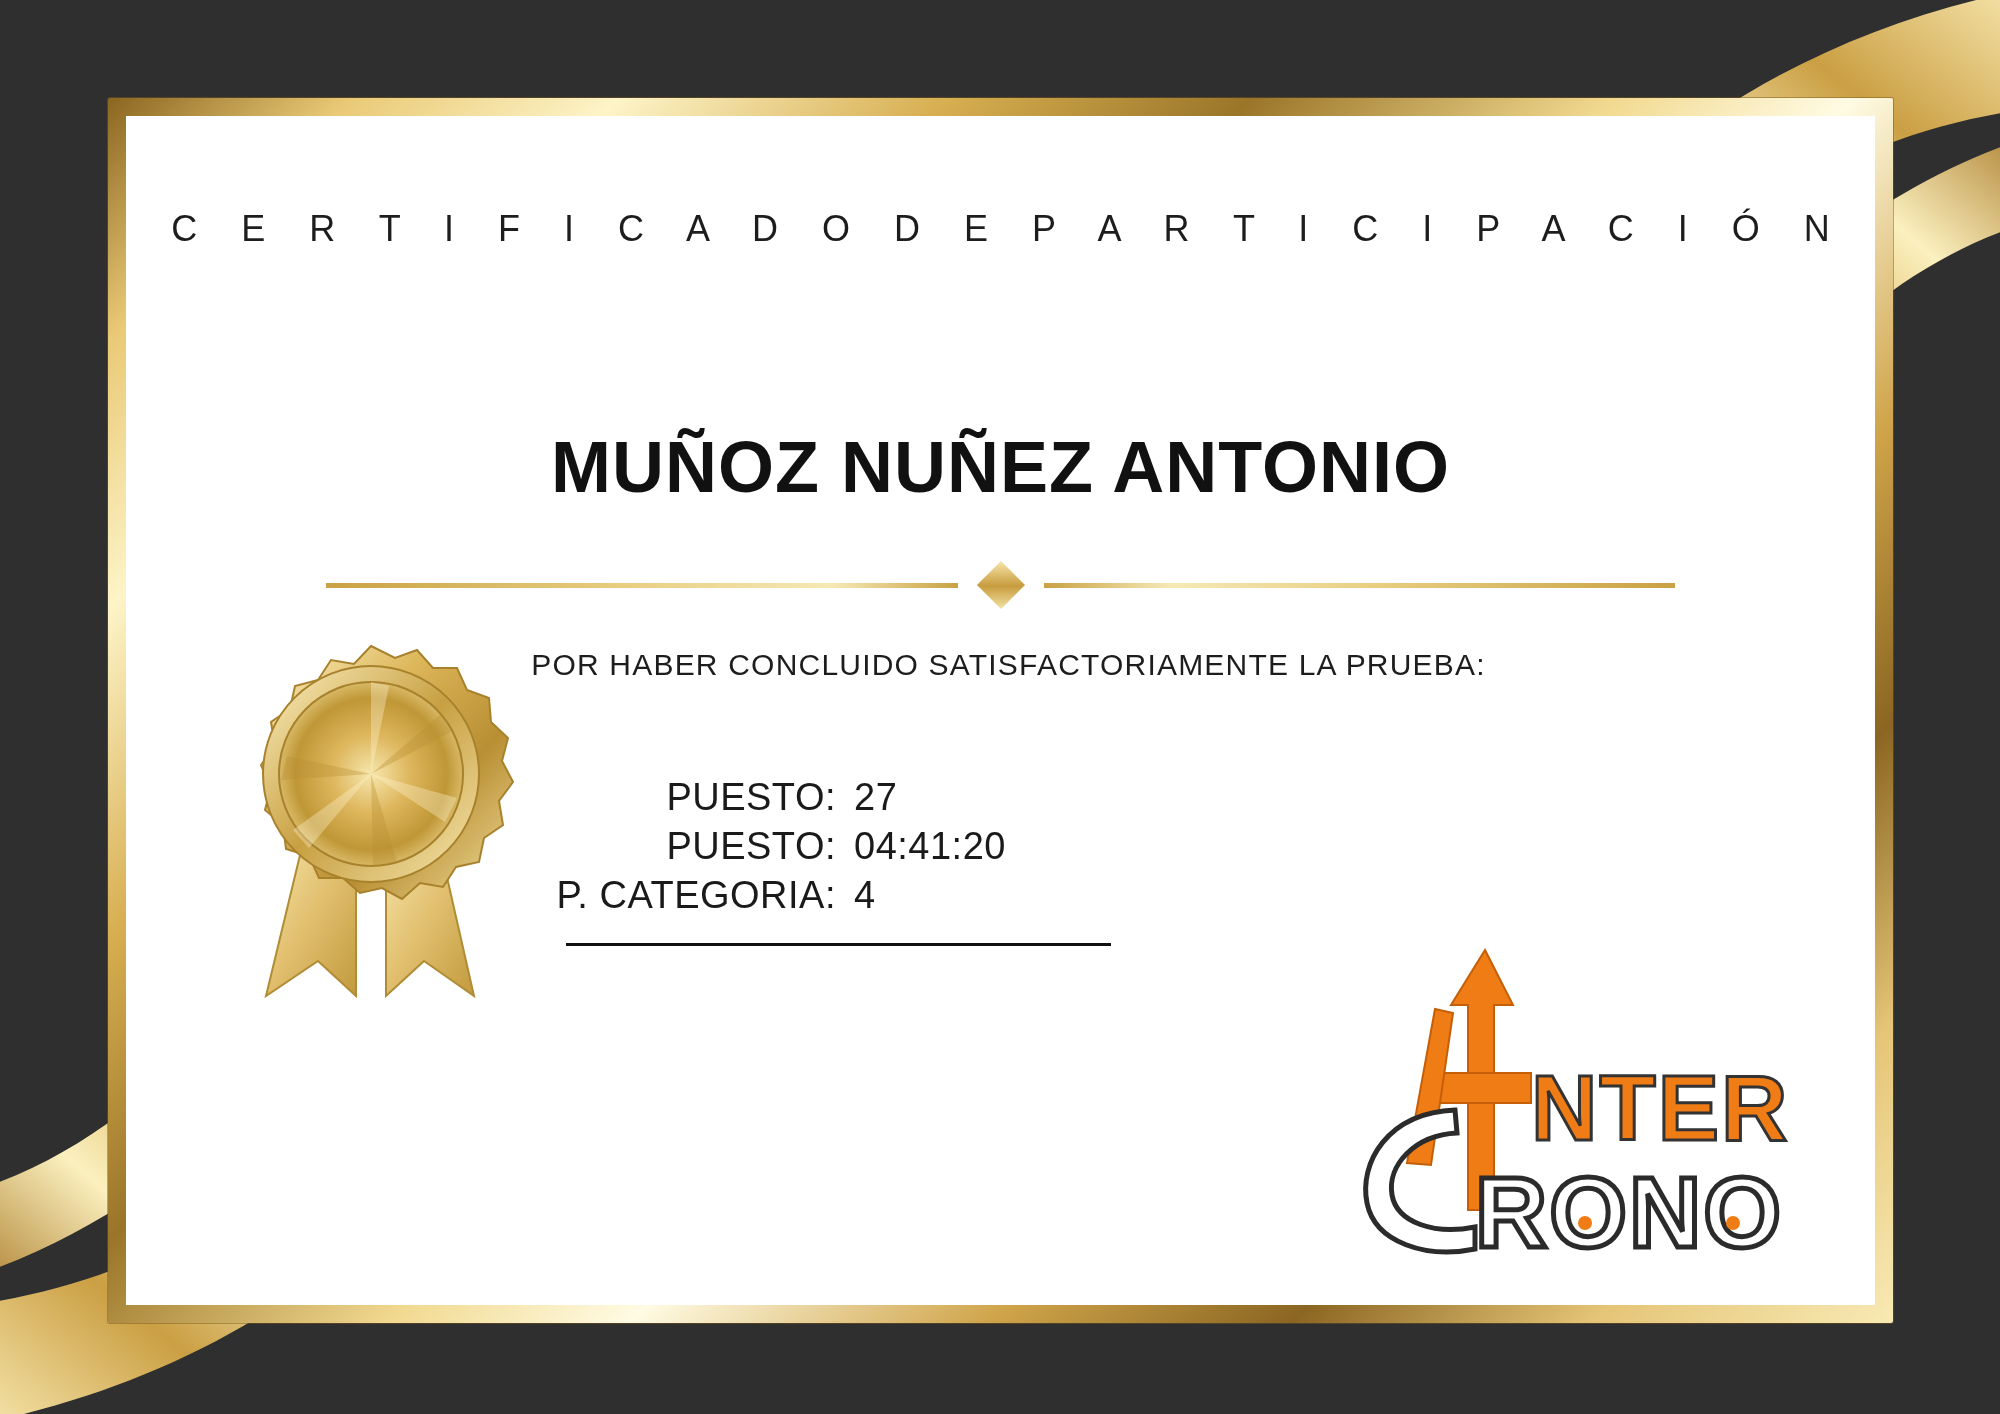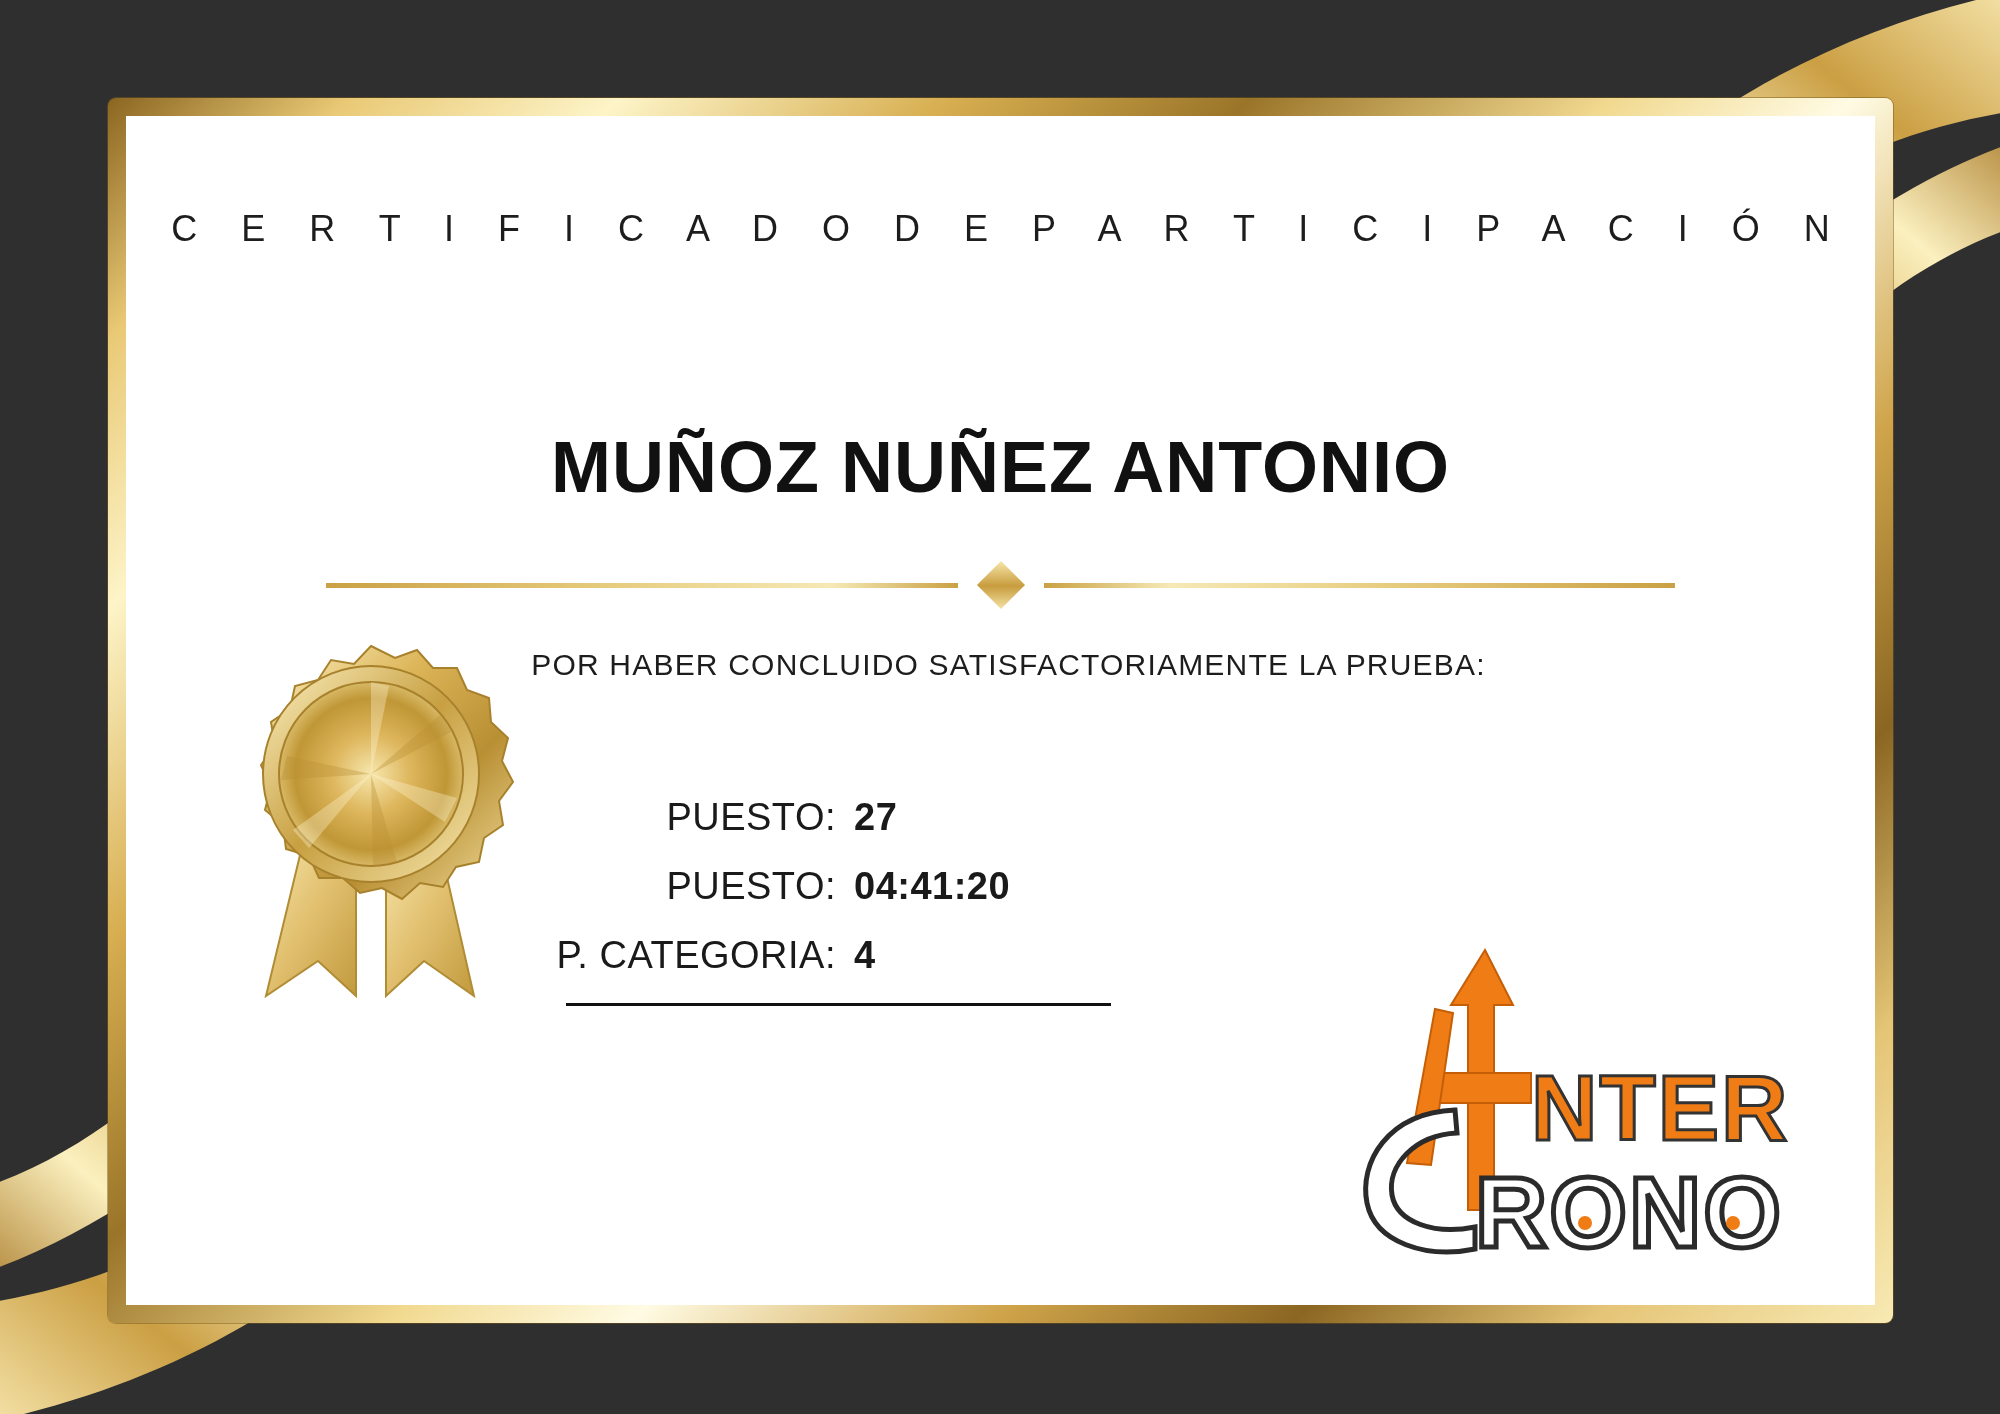--- a/index.html
+++ b/index.html
@@ -41,21 +41,21 @@
         #e9c975 8%,
         #fdf4c8 17%,
         #d7ae50 28%,
         #9a7529 38%,
         #f1d98f 50%,
         #fffbe4 58%,
         #cfa44a 70%,
         #8b6622 80%,
         #e5c577 90%,
         #f8eab4 100%);
-    border-radius: 8px;
+    border-radius: 2px;
     box-shadow: 0 0 0 1px rgba(120,90,30,0.5);
   }
   .inner-white {
     position: relative;
     width: 100%;
     height: 100%;
     background: #ffffff;
     box-sizing: border-box;
   }
 
@@ -142,22 +142,21 @@
     font-size: 38px;
     color: #1a1a1a;
     letter-spacing: 0.5px;
   }
   .result-label {
     width: 280px;
     text-align: right;
     padding-right: 18px;
   }
   .result-value {
-    font-weight: 700;
-    margin-top: 20px;
+    font-weight: 400;
   }
   .results-rule {
     margin-top: 26px;
     margin-left: 10px;
     width: 545px;
     height: 3px;
     background: #111111;
   }
 
   

